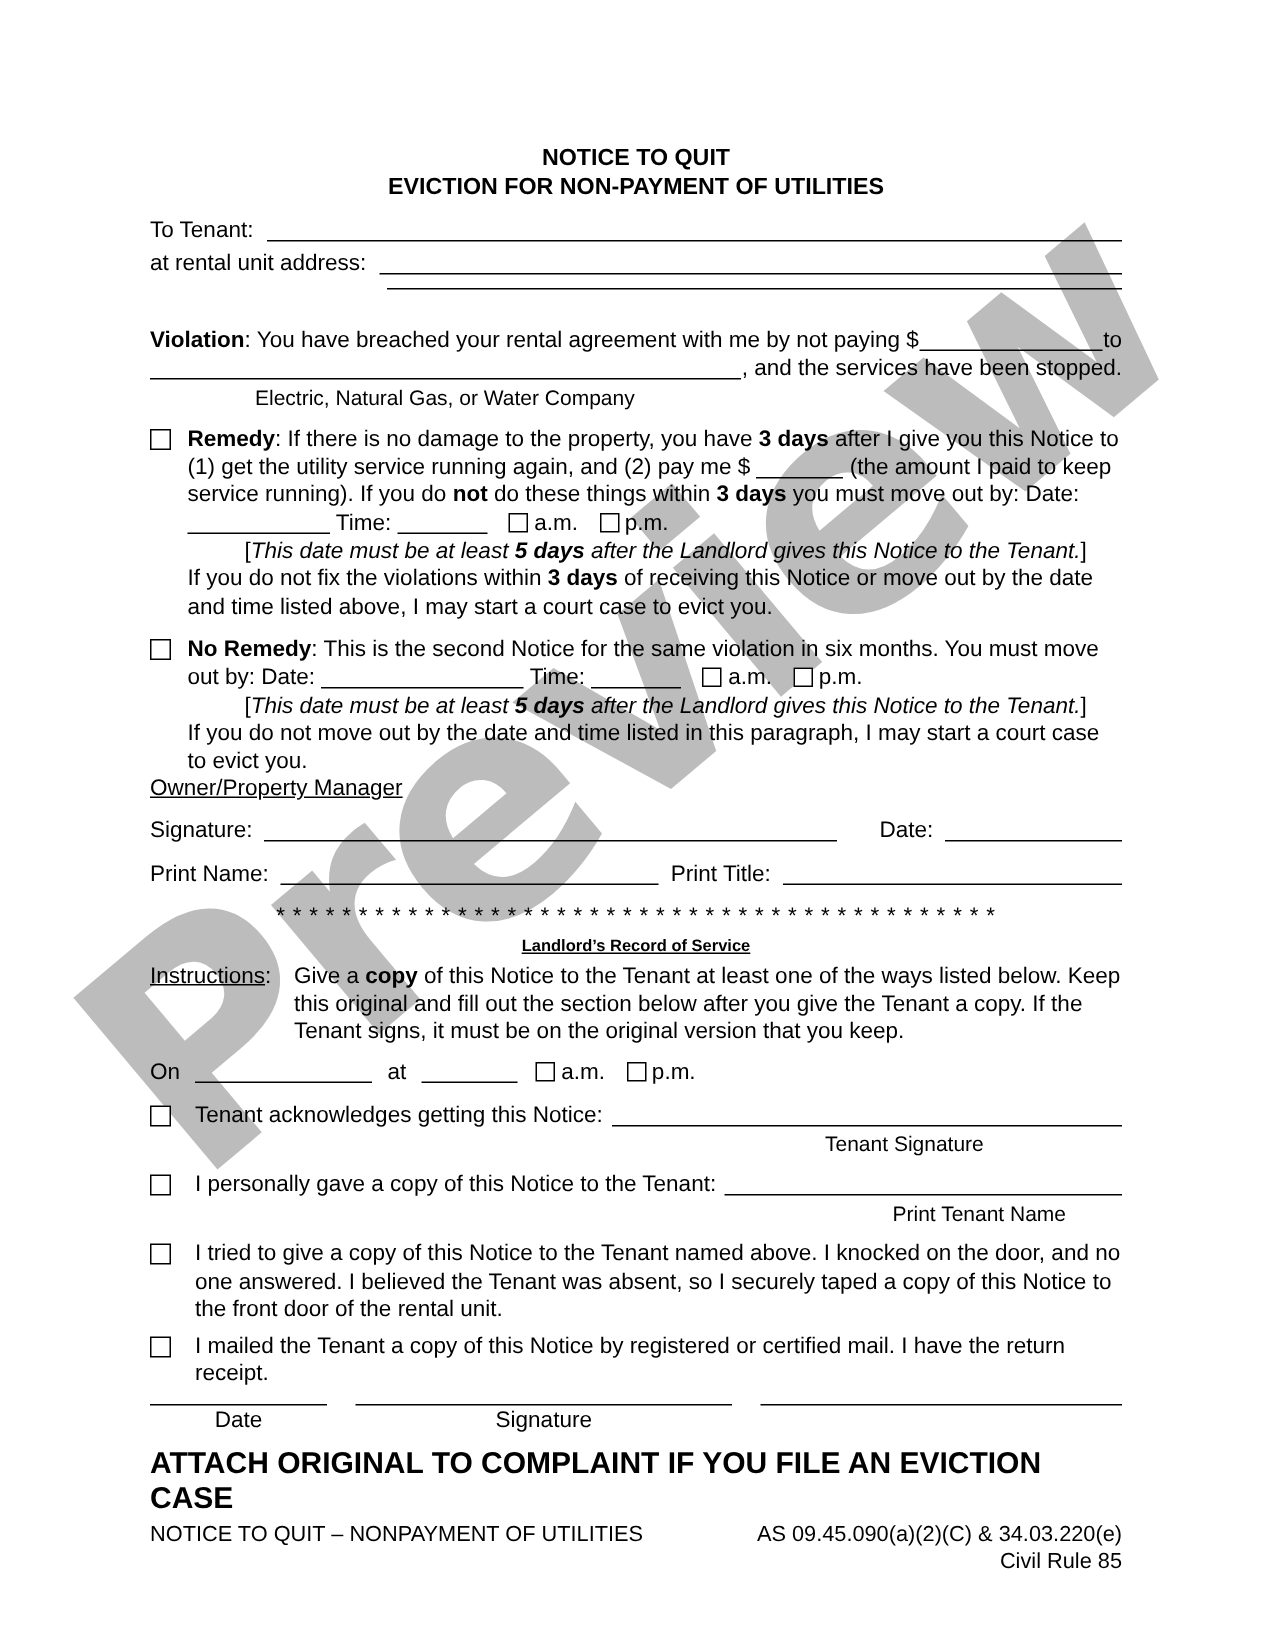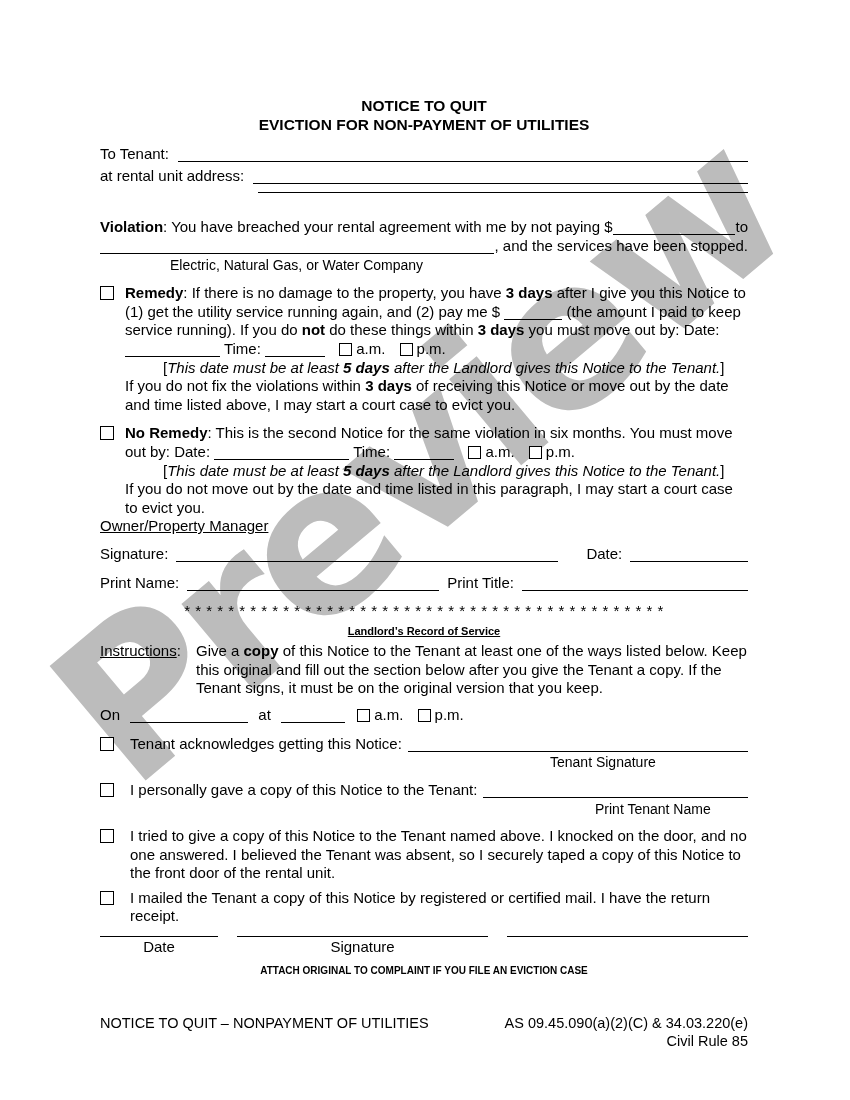--- a/index.html
+++ b/index.html
@@ -45,21 +45,21 @@
   .bottomsig{position:absolute;left:100px;width:648px;top:922px;z-index:1;}
   .siglinerow{display:flex;}
   .siglinerow .l1{width:118px;border-bottom:1.3px solid #000;height:14px;}
   .siglinerow .g{width:19px;}
   .siglinerow .l2{width:251px;border-bottom:1.3px solid #000;height:14px;}
   .siglinerow .l3{flex:1;border-bottom:1.3px solid #000;height:14px;}
   .siglabels{display:flex;line-height:19px;}
   .siglabels .c1{width:118px;text-align:center;}
   .siglabels .c2{width:251px;text-align:center;}
   .siglabels .c3{flex:1;text-align:center;}
-  .attach{font-size:10px;font-weight:bold;text-align:center;margin-top:9px;}
+  .attach{font-size:20px;font-weight:bold;margin-top:9px;}
   .footer{position:absolute;left:100px;right:102px;top:1014px;z-index:1;display:flex;
     justify-content:space-between;font-size:14.5px;line-height:18px;}
   .footer .right{text-align:right;}
 </style>
 </head>
 <body>
 
 <div class="page">
 
   <div class="watermark">Preview</div>

